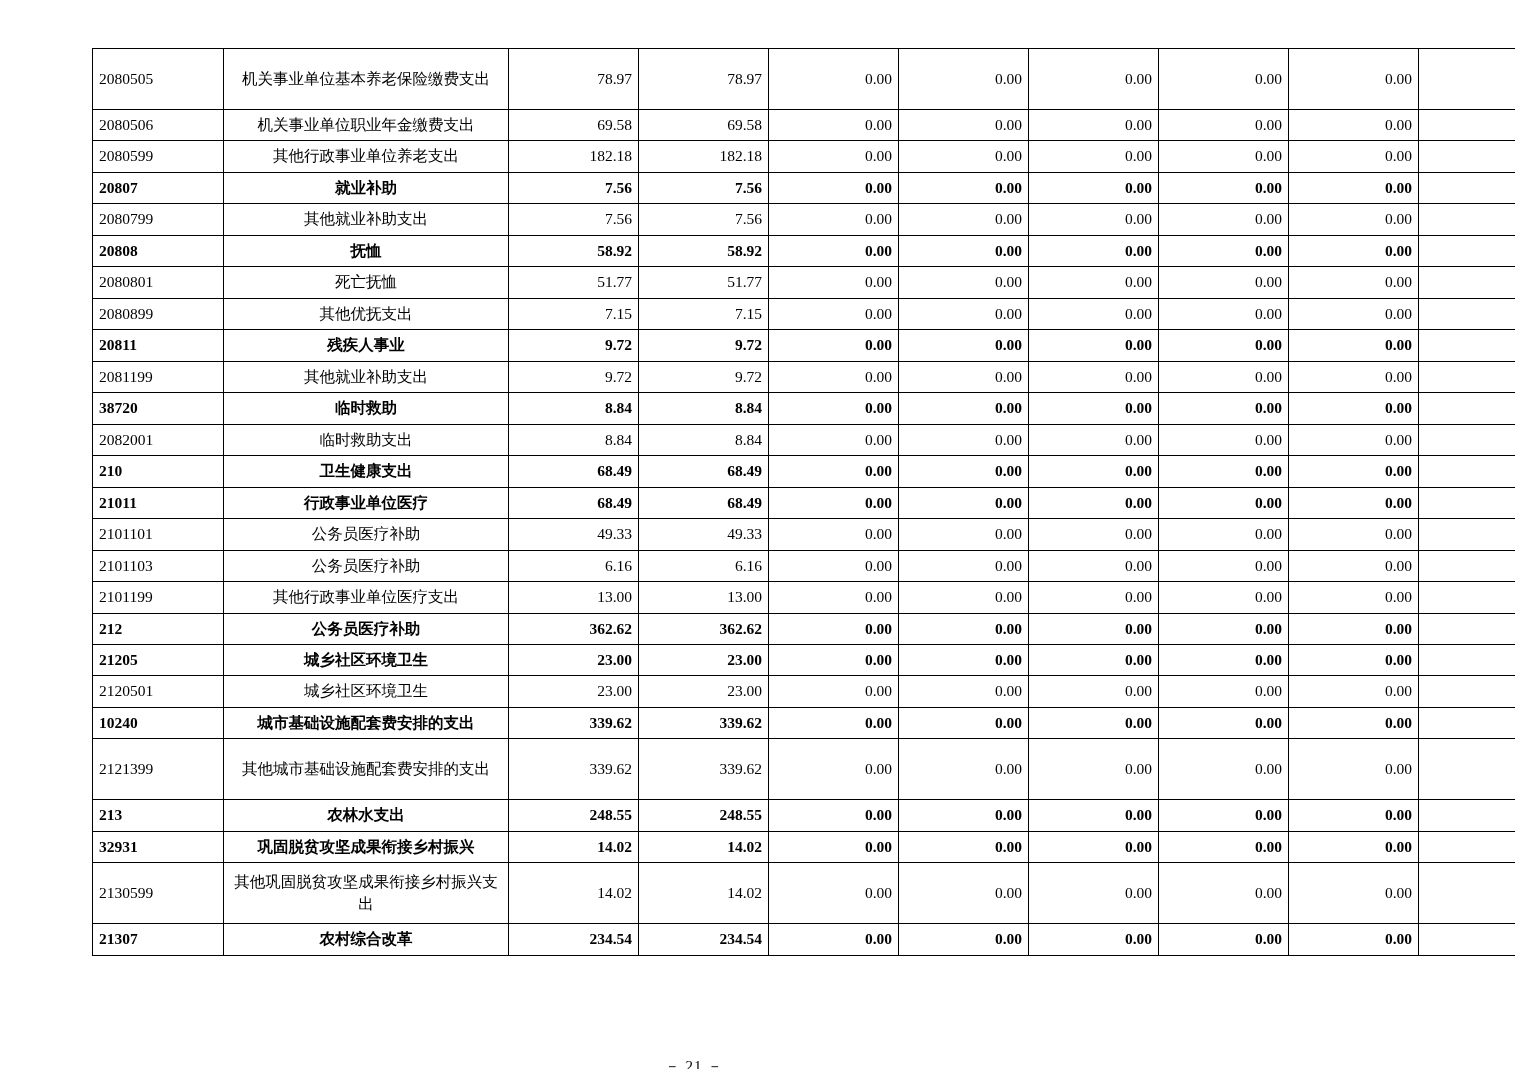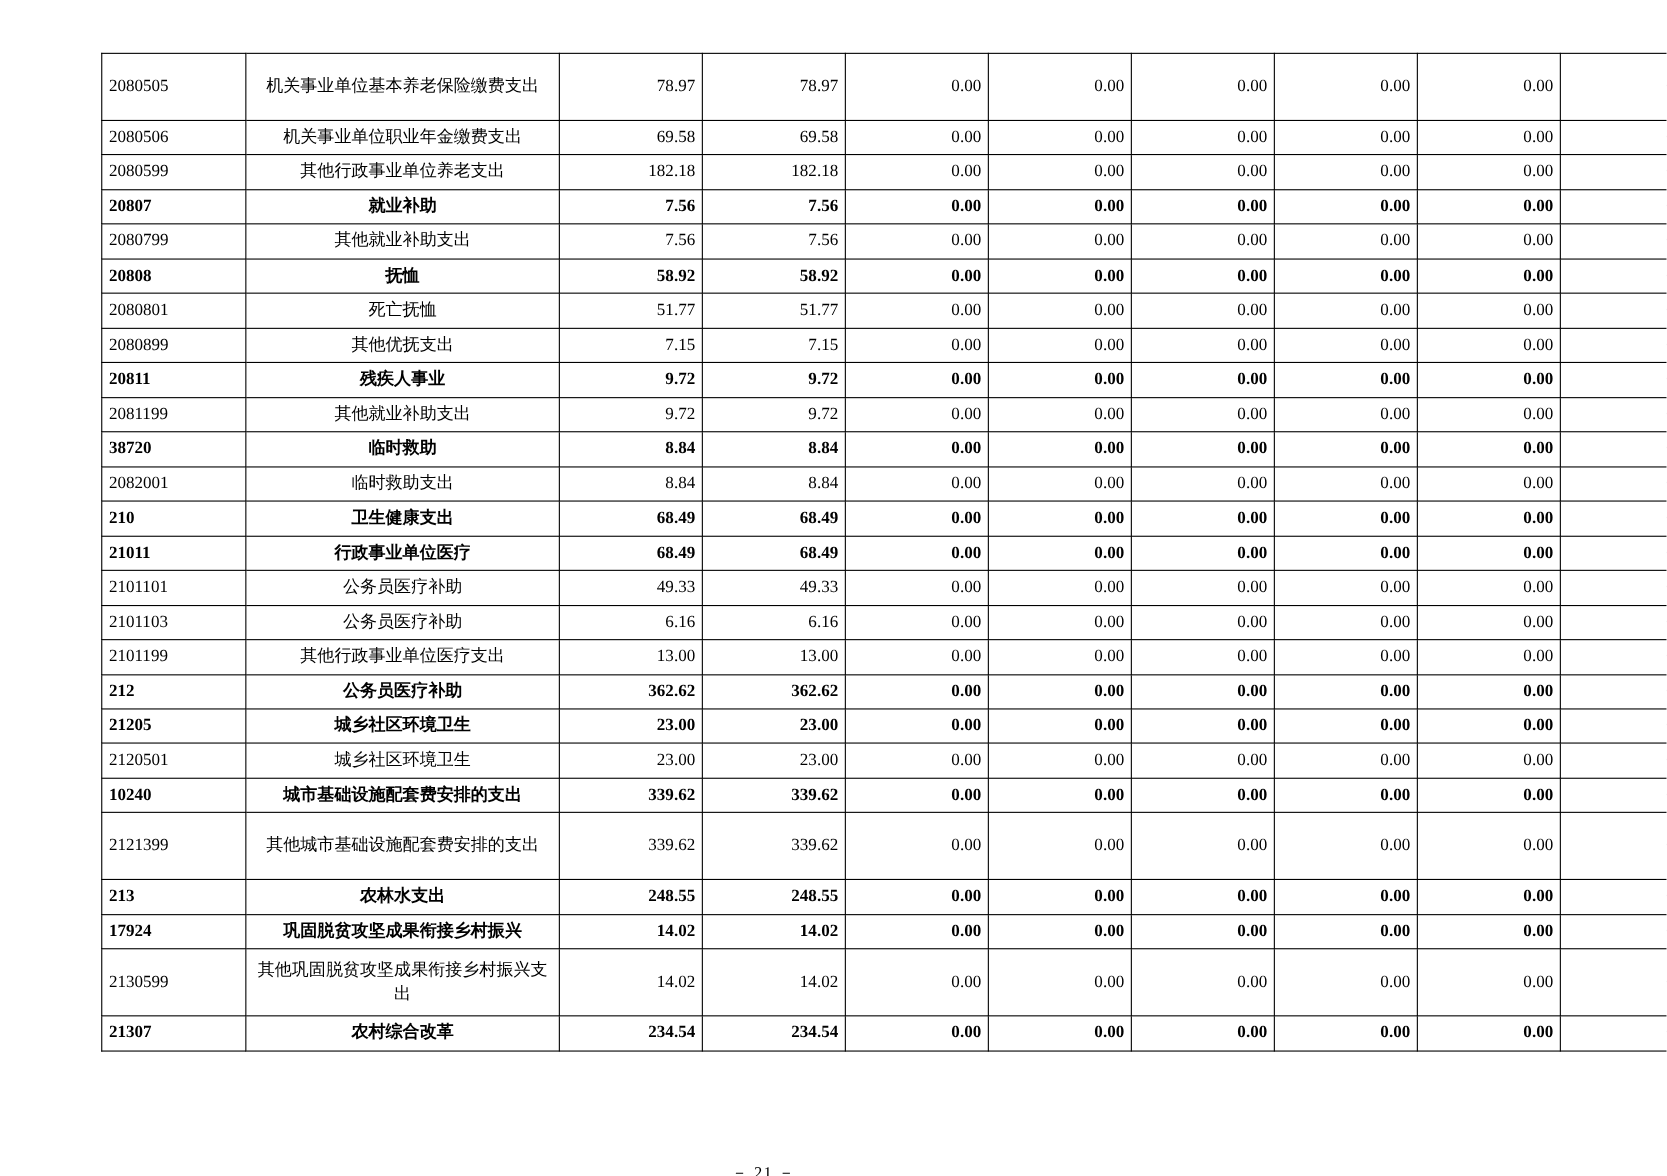--- a/index.html
+++ b/index.html
@@ -351,21 +351,21 @@
           <td class="num">248.55</td>
           <td class="num">248.55</td>
           <td class="num">0.00</td>
           <td class="num">0.00</td>
           <td class="num">0.00</td>
           <td class="num">0.00</td>
           <td class="num">0.00</td>
           <td class="num">0.00</td>
         </tr>
         <tr class="lvl-bold">
-          <td class="code">17924</td>
+          <td class="code">32931</td>
           <td class="name">巩固脱贫攻坚成果衔接乡村振兴</td>
           <td class="num">14.02</td>
           <td class="num">14.02</td>
           <td class="num">0.00</td>
           <td class="num">0.00</td>
           <td class="num">0.00</td>
           <td class="num">0.00</td>
           <td class="num">0.00</td>
           <td class="num">0.00</td>
         </tr>

